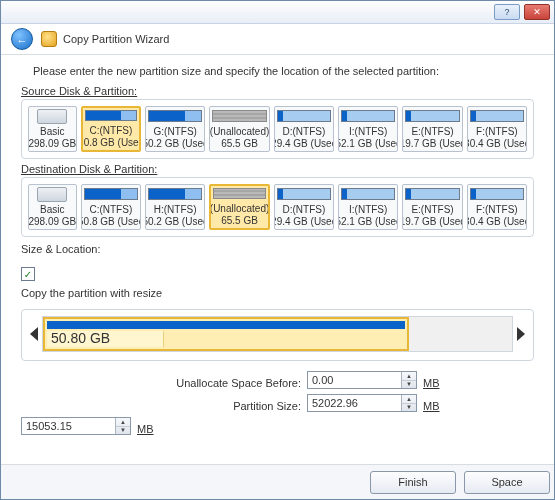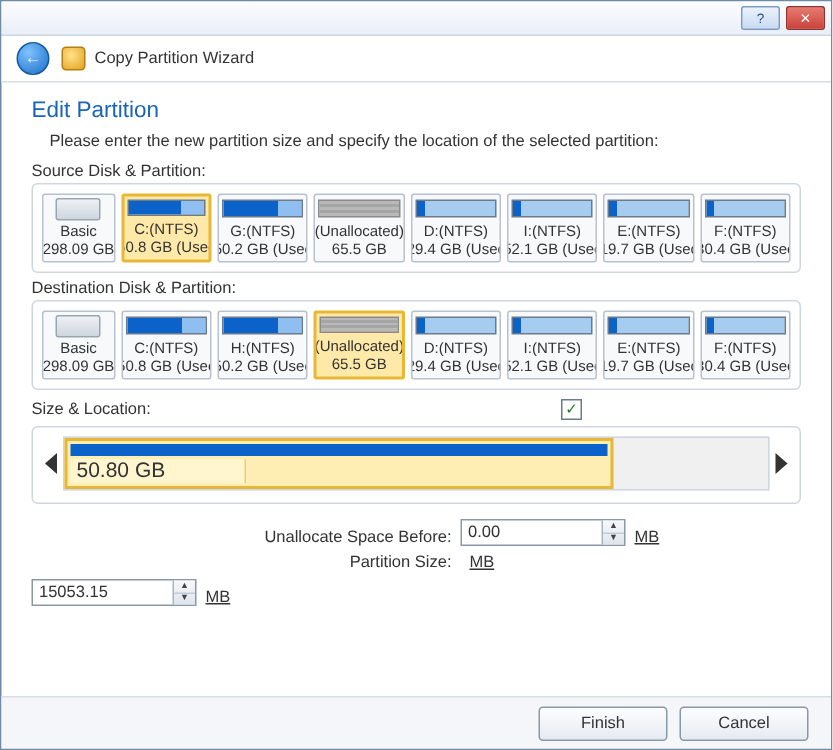--- a/index.html
+++ b/index.html
@@ -85,21 +85,21 @@
     flex: 1 1 auto;
     padding: 10px 20px 8px 20px;
     overflow: hidden;
   }
   .page-title {
     font-size: 15px;
     color: #1a64b7;
     margin: 0 0 6px 0;
   }
   .instr { margin: 0 0 8px 12px; }
-  .section-label { margin: 4px 0 2px 0; color: #333; }
+  .section-label { margin: 4px 0 2px 0; color: #333; text-decoration: underline; }
 
   .disk-panel {
     border: 1px solid #cfd6df;
     border-radius: 4px;
     padding: 6px 6px;
     display: flex;
     gap: 4px;
     background: #fff;
   }
   .disk-tile, .part-tile {
@@ -143,21 +143,21 @@
     border-color: #8a8a8a;
   }
   .bar.ntfs-light {
     background: linear-gradient(to right, #0b63c9 0%, #0b63c9 10%, #a6cdef 10%, #a6cdef 100%);
   }
   .part-tile.selected {
     background: #ffe9a8;
     border: 2px solid #e7b735;
   }
 
-  .row-flex { display: flex; align-items: center; margin-top: 6px; gap: 6px; }
+  .row-flex { display: flex; align-items: flex-start; margin-top: 6px; gap: 6px; flex-direction: column; }
   .chk {
     width: 12px; height: 12px;
     border: 1px solid #6b7a8c;
     background: #fff;
     display: inline-flex; align-items: center; justify-content: center;
     font-size: 10px; color: #1a7a1a;
   }
 
   
   .size-panel {
@@ -271,21 +271,21 @@
   }
 
   
   .footer {
     height: 34px;
     border-top: 1px solid #d8dde3;
     display: flex;
     align-items: center;
     justify-content: flex-end;
     gap: 8px;
-    padding: 0 15px;
+    padding: 0 4px;
     background: #f4f6f9;
   }
   .win-btn {
     min-width: 64px;
     height: 21px;
     border: 1px solid #8a97a7;
     border-radius: 3px;
     background: linear-gradient(#fdfdfe, #e6ebf2);
     font-size: 11px;
     display: flex; align-items: center; justify-content: center;
@@ -305,21 +305,20 @@
   <div class="wiz-header">
     <div class="back-circle">
       <span>←</span>
     </div>
     <div class="wiz-ico"></div>
     <div class="wiz-title">Copy Partition Wizard</div>
   </div>
 
   <div class="content">
 
-    <div class="page-title">Edit Partition</div>
     <div class="instr">Please enter the new partition size and specify the location of the selected partition:</div>
 
     <div class="section-label">Source Disk &amp; Partition:</div>
     <div class="disk-panel" id="source-panel">
         <div class="disk-tile">
           <div class="hdd-ico"></div>
           <div>Basic</div>
           <div>298.09 GB</div>
         </div>
         <div class="part-tile selected">
@@ -400,20 +399,21 @@
           <div class="bar ntfs-light"></div>
           <div>F:(NTFS)</div>
           <div>30.4 GB (Usec</div>
         </div>
       </div>
 
     <div class="row-flex">
       <div>Size &amp; Location:</div>
       <div style="flex:1"></div>
       <div class="chk">✓</div>
+      <div>Copy the partition with resize</div>
       <div style="width:140px"></div>
     </div>
 
     <div class="size-panel">
       <div class="slider-wrap">
         <div class="slider-handle left"></div>
         <div class="slider-track">
           <div class="slider-fill">
             <div class="topbar"></div>
             <div class="inner-yellow"></div>
@@ -433,36 +433,43 @@
           <div class="spin">
               <span>▲</span>
               <span>▼</span>
             </div>
         </div>
         <div class="unit">MB</div>
       </div>
 
       <div class="field-row">
         <div class="lbl">Partition Size:</div>
+        <div class="num-field">
+          <span>52022.96</span>
+          <div class="spin">
+              <span>▲</span>
+              <span>▼</span>
+            </div>
+        </div>
         <div class="unit">MB</div>
       </div>
 
       <div class="field-row">
         <div class="num-field">
           <span>15053.15</span>
           <div class="spin">
               <span>▲</span>
               <span>▼</span>
             </div>
         </div>
         <div class="unit">MB</div>
       </div>
 
 
     </div>
   </div>
 
   <div class="footer">
     <div class="win-btn">Finish</div>
-    <div class="win-btn">Cancel</div>
+    <div class="win-btn">Space</div>
   </div>
 
 </div>
 
 </body></html>

